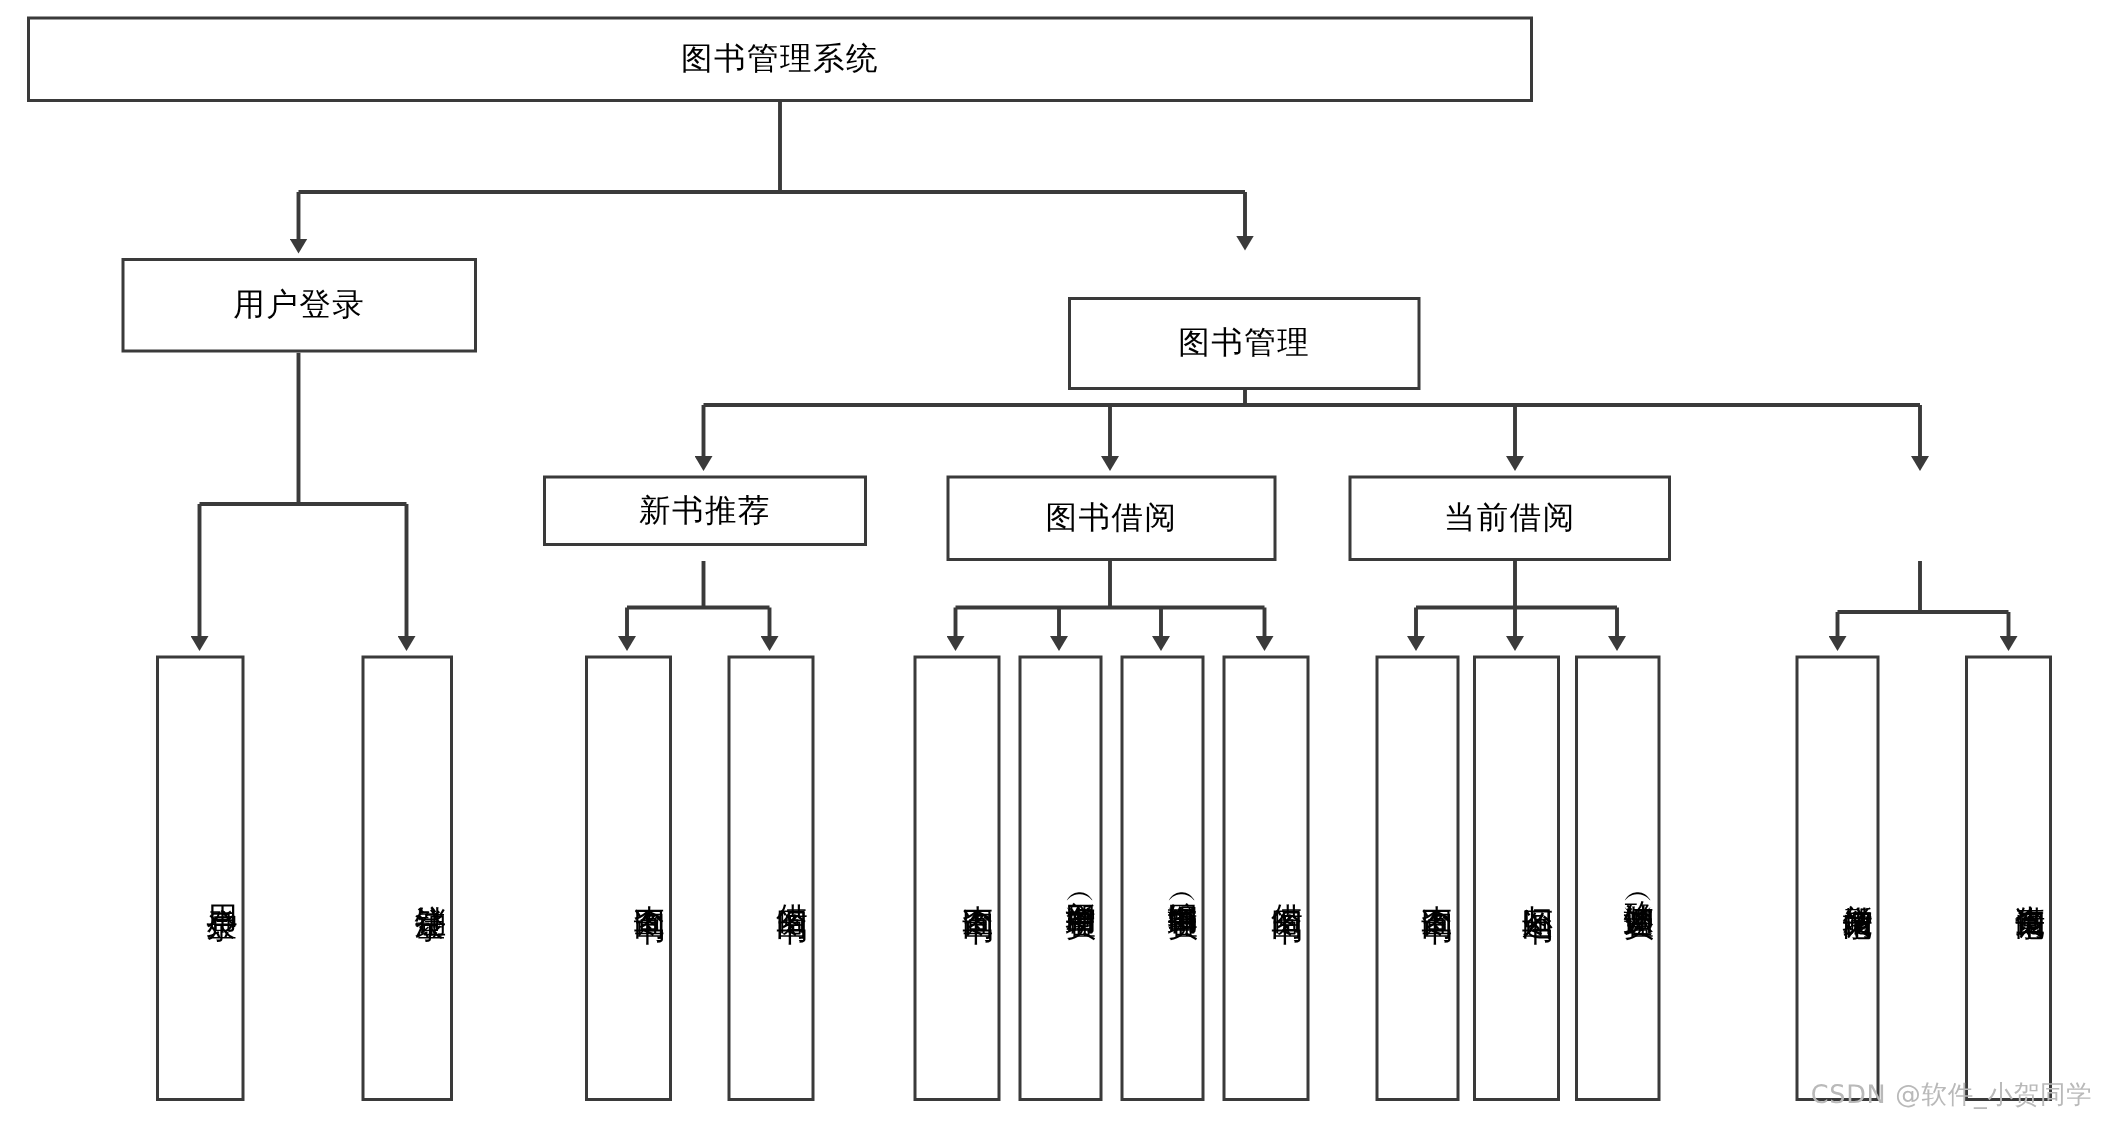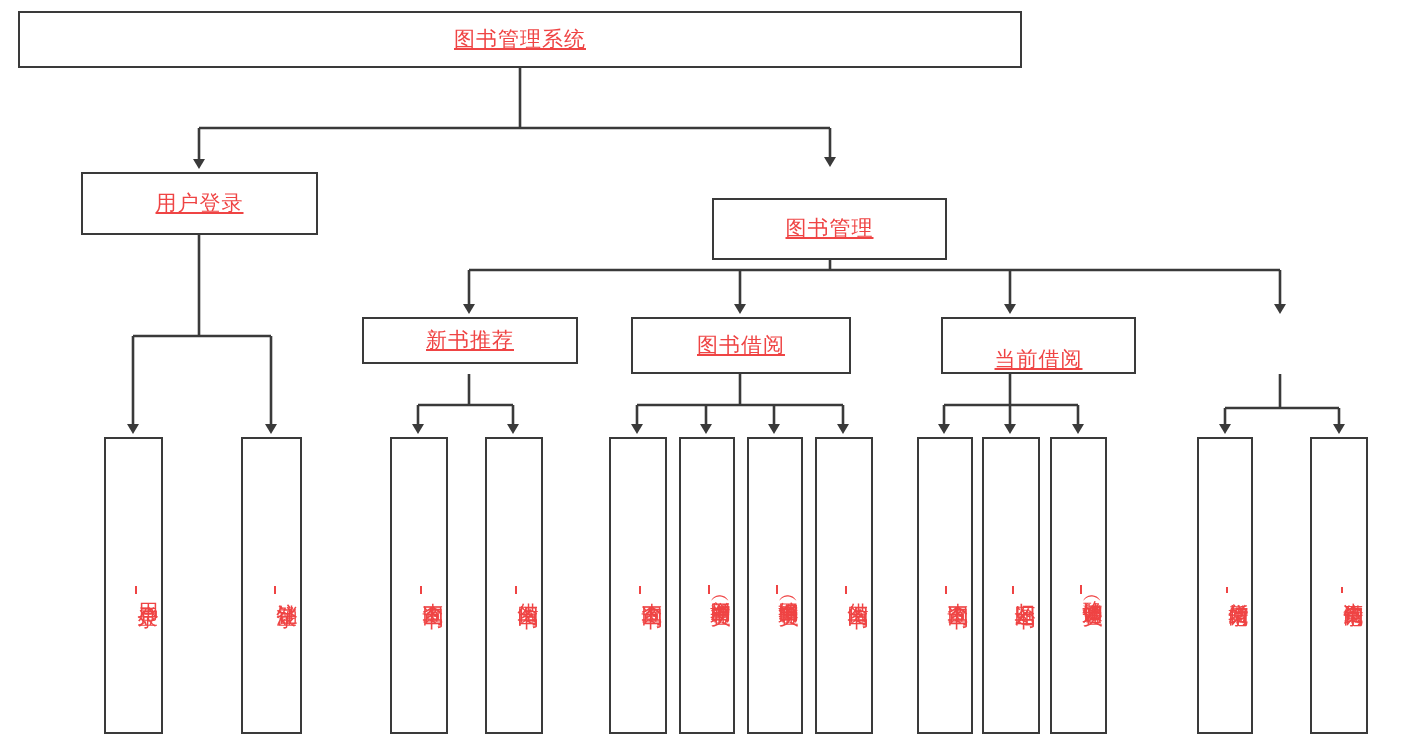--- a/index.html
+++ b/index.html
@@ -19,22 +19,21 @@
     pointer-events:none;
   }
   .node{
     position:absolute;
     box-sizing:border-box;
     border:2px solid #3a3a3a;
     background:#ffffff;
     display:flex;
     align-items:center;
     justify-content:center;
-    color:#ef4444;
-    text-decoration:underline;
+    color:#000000;
   }
   .node.horiz{
     font-size:21px;
     line-height:1.2;
     letter-spacing:1px;
   }
   .node.vert{
     writing-mode:vertical-rl;
     text-orientation:upright;
     font-size:21px;
@@ -129,21 +128,21 @@
   <div class="node horiz" style="left:712px;top:170px;width:235px;height:62px;margin-top:28px;">
     <span>图书管理</span>
   </div>
 
   <div class="node horiz" style="left:362px;top:317px;width:216px;height:47px;">
     <span>新书推荐</span>
   </div>
   <div class="node horiz" style="left:631px;top:317px;width:220px;height:57px;">
     <span>图书借阅</span>
   </div>
-  <div class="node horiz" style="left:941px;top:317px;width:195px;height:57px;align-items:flex-end;">
+  <div class="node horiz" style="left:899px;top:317px;width:215px;height:57px;">
     <span>当前借阅</span>
   </div>
 
   <div class="node vert" style="left:104px;top:437px;width:59px;height:297px;">
     <span>用户登录</span>
   </div>
   <div class="node vert" style="left:241px;top:437px;width:61px;height:297px;">
     <span>注销登录</span>
   </div>
 
@@ -177,14 +176,15 @@
     <span>确认归还（管理员）</span>
   </div>
 
   <div class="node vert small" style="left:1197px;top:437px;width:56px;height:297px;">
     <span>新增借阅记录</span>
   </div>
   <div class="node vert small" style="left:1310px;top:437px;width:58px;height:297px;">
     <span>查询借阅记录</span>
   </div>
 
+  <div id="watermark">CSDN @软件_小贺同学</div>
 
 </div>
 
 </body></html>

